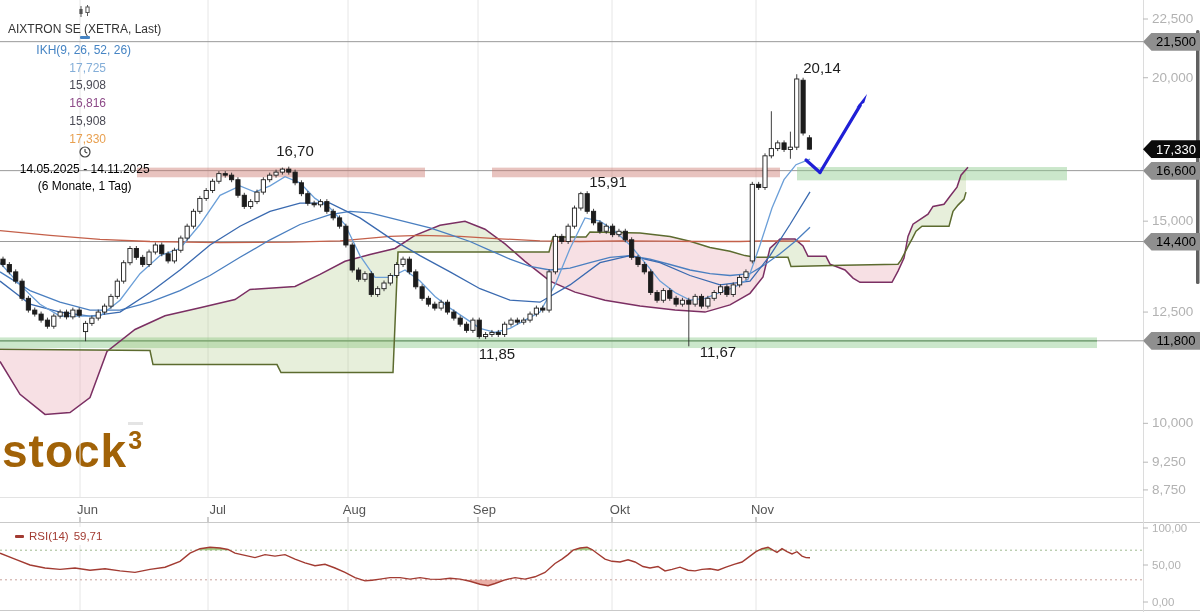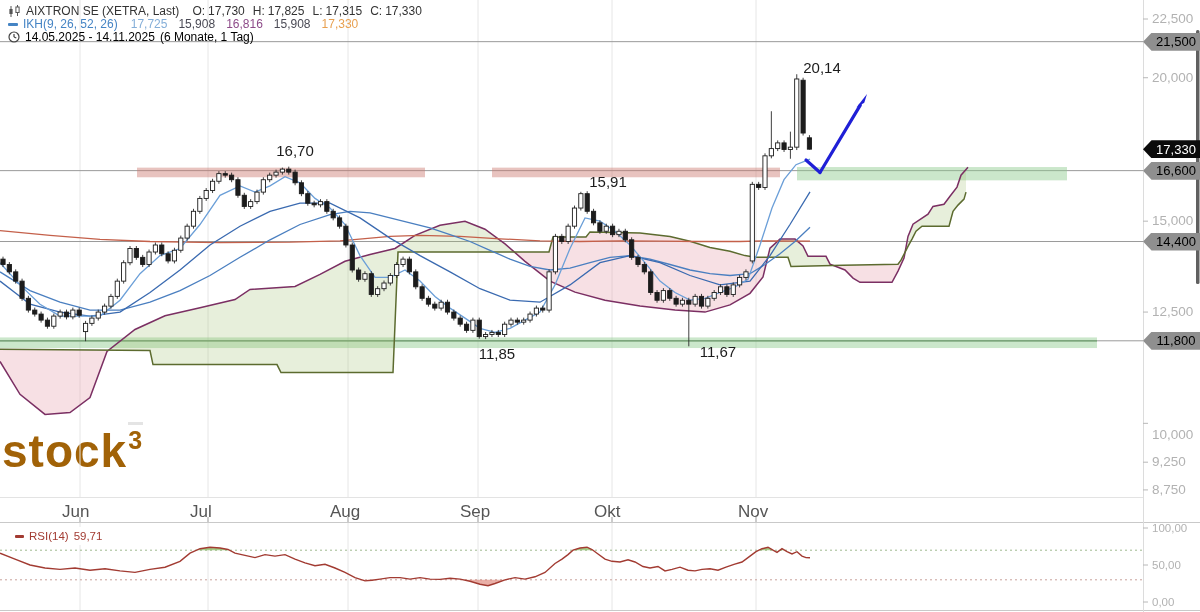--- a/index.html
+++ b/index.html
@@ -4,40 +4,40 @@
 <style>
   html,body{margin:0;padding:0;background:#fff;}
   .app{position:relative;width:1200px;height:612px;background:#fff;overflow:hidden;
        font-family:"Liberation Sans",sans-serif;}
   .watermark{position:absolute;left:2px;top:428px;font-size:46px;font-weight:700;
        color:#a16207;letter-spacing:1px;z-index:1;user-select:none;line-height:1;}
   .watermark .sup{font-size:25px;vertical-align:18px;border-top:3px solid #e4e4e4;
        padding-top:1px;margin-left:1px;}
   #chart{position:absolute;left:0;top:0;z-index:2;}
   .legend{position:absolute;left:8px;top:5px;z-index:3;font-size:12px;line-height:12.8px;}
-  .lrow{white-space:nowrap;display:flex;align-items:center;gap:5px;}
+  .lrow{white-space:nowrap;display:flex;align-items:center;gap:5px;flex-direction:column;}
   .lrow .sym{color:#333;}
   .lrow .okey{color:#333;margin-left:8px;}
   .lrow .oval{color:#333;margin-left:3px;}
   .dash{display:inline-block;width:10px;height:3px;border-radius:1px;flex:none;}
   .ind-lbl{margin-right:2px;}
   .ind-val{margin-left:6px;}
   .period span{color:#000000;}
   .rsi-legend{position:absolute;left:8px;top:527px;z-index:3;background:#fff;
        border-radius:3px;padding:3px 9px 3px 7px;font-size:11.5px;color:#a23b32;
        display:flex;align-items:center;gap:5px;}
   .rsi-legend .dash{background:#a23b32;width:9px;}
   .axis-label{position:absolute;left:1152px;font-size:13.5px;color:#b2b2b2;z-index:3;}
   .price-tag{position:absolute;left:1143px;width:56px;height:18px;z-index:3;
        display:flex;align-items:center;justify-content:center;padding-left:5px;
        font-size:13px;color:#000;background:#8f8f8f;
        clip-path:polygon(0 50%,14% 0,100% 0,100% 100%,14% 100%);}
   .price-tag.current{background:#0b0b0b;color:#fff;}
-  .month-label{position:absolute;top:502px;width:36px;text-align:left;
-       font-size:17px;color:#555;z-index:3;}
+  .month-label{position:absolute;top:502px;width:36px;text-align:right;
+       font-size:13px;color:#555;z-index:3;}
   .rsi-axis-label{position:absolute;left:1152px;font-size:11.5px;color:#b2b2b2;z-index:3;}
 </style>
 </head>
 <body>
 
 <div class="app">
   <div class="watermark"><span>stock</span><span class="sup">3</span></div>
 
   <svg id="chart" width="1200" height="612">
       <g>
@@ -389,21 +389,20 @@
 
   <div class="legend">
     <div class="lrow">
       <svg width="13" height="13" viewBox="0 0 13 13">
         <line x1="3" y1="1" x2="3" y2="12" stroke="#555" stroke-width="1"></line>
         <rect x="1.4" y="4" width="3.2" height="5" fill="#555"></rect>
         <line x1="9.5" y1="0" x2="9.5" y2="11" stroke="#555" stroke-width="1"></line>
         <rect x="7.9" y="2" width="3.2" height="5.5" fill="#fff" stroke="#555"></rect>
       </svg>
       <span class="sym">AIXTRON SE (XETRA, Last)</span>
-      <span id="ohlc"><span class="okey">O:</span><span class="oval">17,730</span><span class="okey">H:</span><span class="oval">17,825</span><span class="okey">L:</span><span class="oval">17,315</span><span class="okey">C:</span><span class="oval">17,330</span></span>
     </div>
     <div id="indicator-rows">
         <div class="lrow">
           <span class="dash" style="background: rgb(69, 132, 196);"></span>
           <span class="ind-lbl" style="color: rgb(69, 132, 196);">IKH(9, 26, 52, 26)</span>
           <span class="ind-val" style="color: rgb(132, 174, 216);">17,725</span>
           <span class="ind-val" style="color: rgb(74, 74, 85);">15,908</span>
           <span class="ind-val" style="color: rgb(141, 74, 136);">16,816</span>
           <span class="ind-val" style="color: rgb(74, 74, 85);">15,908</span>
           <span class="ind-val" style="color: rgb(232, 160, 80);">17,330</span>
@@ -424,21 +423,21 @@
     <span class="dash"></span>
     <span>RSI(14)</span>
     <span>59,71</span>
   </div>
 
   <div id="y-axis">
       <div class="axis-label" style="top: 11px;">22,500</div>
       <div class="axis-label" style="top: 69.7266px;">20,000</div>
       <div class="axis-label" style="top: 213.165px;">15,000</div>
       <div class="axis-label" style="top: 304.07px;">12,500</div>
-      <div class="axis-label" style="top: 415.33px; margin-top: 12px;">10,000</div>
+      <div class="axis-label" style="top: 415.33px;">10,000</div>
       <div class="axis-label" style="top: 454.201px;">9,250</div>
       <div class="axis-label" style="top: 481.909px;">8,750</div>
       <div class="price-tag" style="top: 32.6675px;">21,500</div>
       <div class="price-tag" style="top: 161.631px;">16,600</div>
       <div class="price-tag" style="top: 232.519px;">14,400</div>
       <div class="price-tag" style="top: 331.804px;">11,800</div>
       <div class="price-tag current" style="top: 140.173px;">17,330</div>
       <div class="rsi-axis-label" style="top: 522px;">100,00</div>
       <div class="rsi-axis-label" style="top: 559px;">50,00</div>
       <div class="rsi-axis-label" style="top: 596px;">0,00</div>

